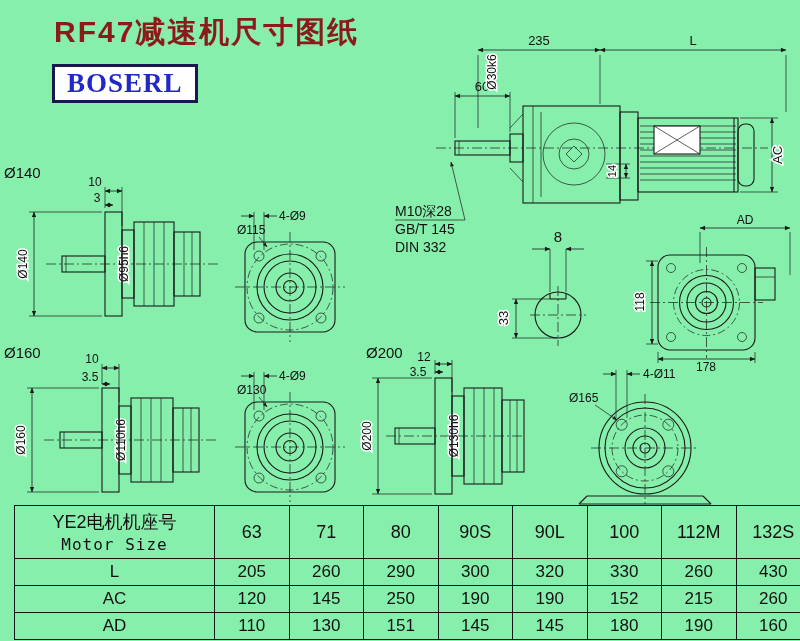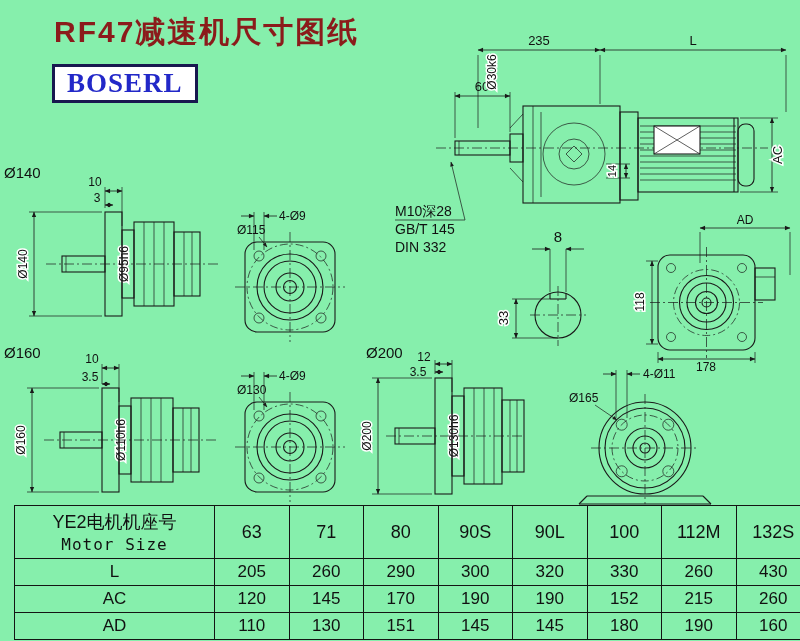--- a/index.html
+++ b/index.html
@@ -404,21 +404,21 @@
           <td>300</td>
           <td>320</td>
           <td>330</td>
           <td>260</td>
           <td>430</td>
         </tr>
         <tr>
           <td>AC</td>
           <td>120</td>
           <td>145</td>
-          <td>170</td>
+          <td>250</td>
           <td>190</td>
           <td>190</td>
           <td>152</td>
           <td>215</td>
           <td>260</td>
         </tr>
         <tr>
           <td>AD</td>
           <td>110</td>
           <td>130</td>

